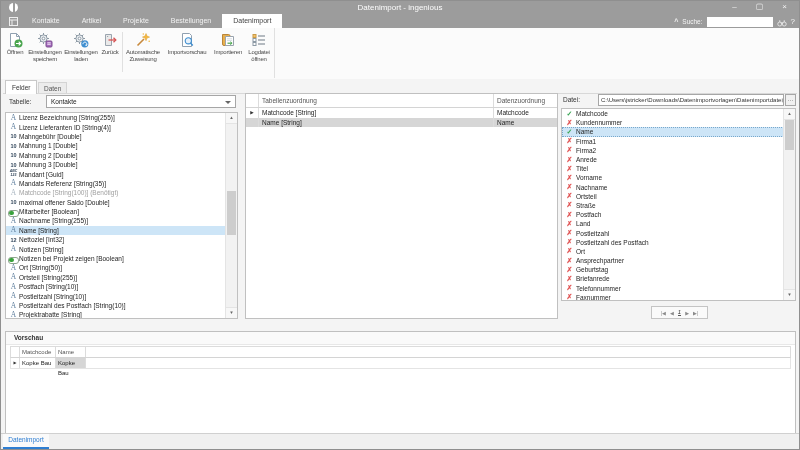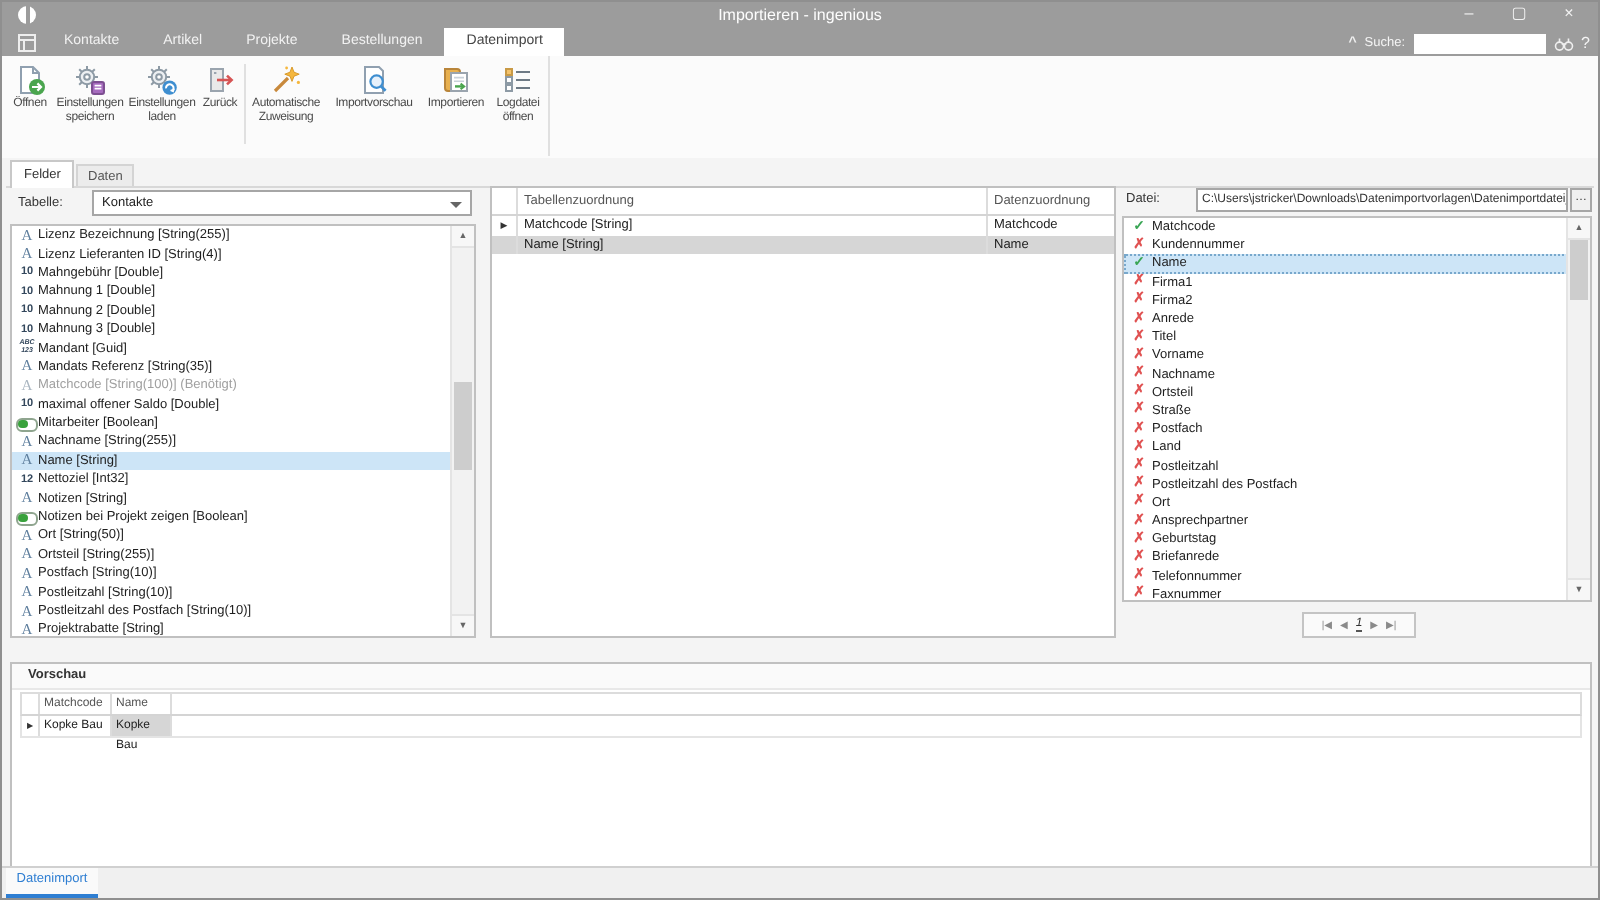--- a/index.html
+++ b/index.html
@@ -108,21 +108,21 @@
 </style>
 </head>
 <body>
 
 <div class="app">
 
   <div class="titlebar">
     <span class="app-logo">
         <i></i>
       </span>
-    <span class="window-title">Importieren - ingenious</span>
+    <span class="window-title">Datenimport - ingenious</span>
     <div class="win-controls">
       <span class="win-btn">–</span>
       <span class="win-btn">▢</span>
       <span class="win-btn">×</span>
     </div>
   </div>
 
   <div class="tabrow">
     <span class="app-menu">
       <svg width="9" height="9" viewBox="0 0 9 9">

